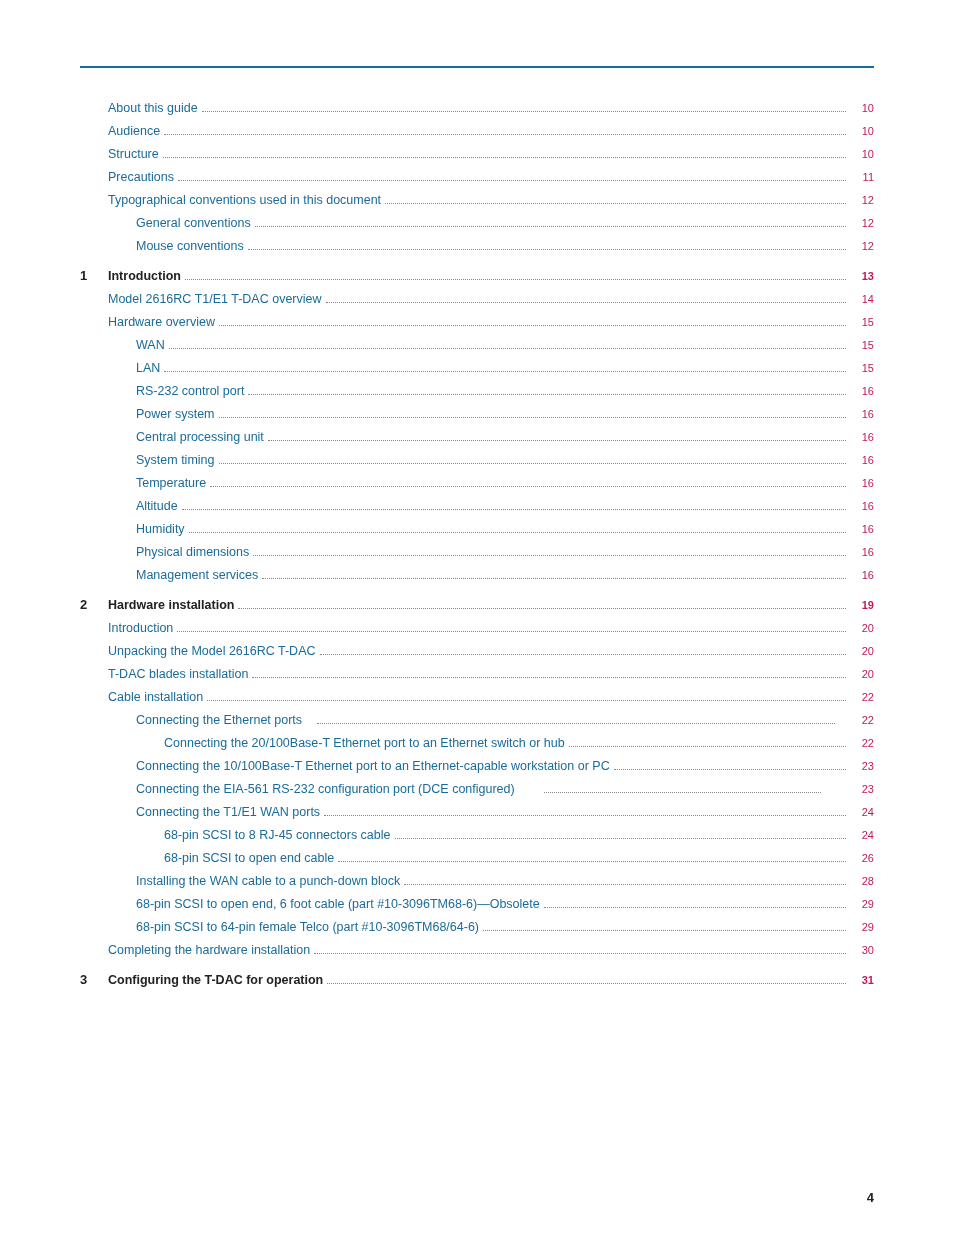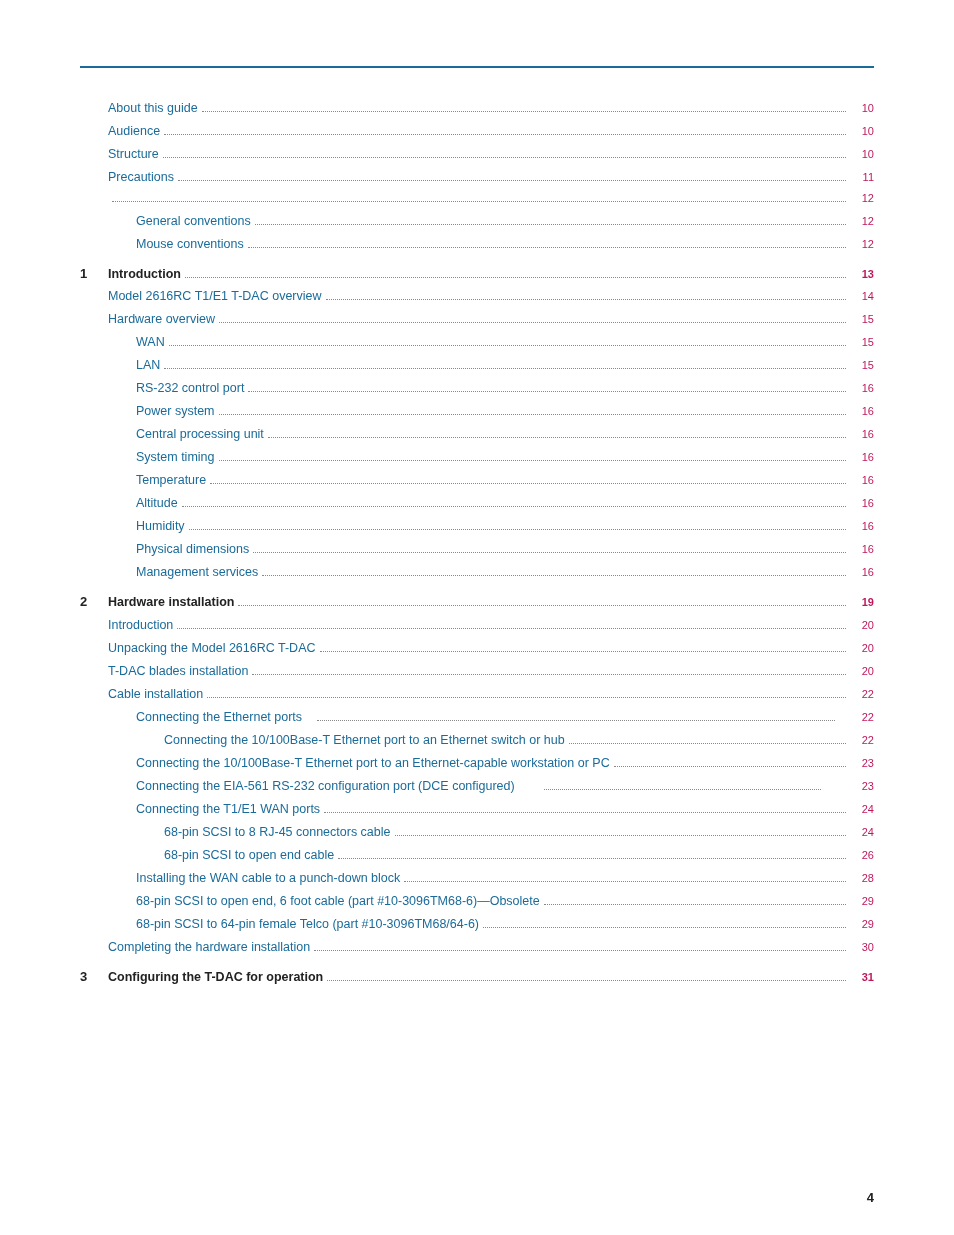--- a/index.html
+++ b/index.html
@@ -125,20 +125,21 @@
       <span class="toc-label">Structure</span>
       <span class="toc-dots"></span>
       <span class="toc-page">10</span>
     </div>
     <div class="toc-entry" style="padding-left: 28px;">
       <span class="toc-label">Precautions</span>
       <span class="toc-dots"></span>
       <span class="toc-page">11</span>
     </div>
     <div class="toc-entry" style="padding-left: 28px;">
+      <span class="toc-label">Typographical conventions used in this document</span>
       <span class="toc-dots"></span>
       <span class="toc-page">12</span>
     </div>
     <div class="toc-entry" style="padding-left: 56px;">
       <span class="toc-label">General conventions</span>
       <span class="toc-dots"></span>
       <span class="toc-page">12</span>
     </div>
     <div class="toc-entry" style="padding-left: 56px;">
       <span class="toc-label">Mouse conventions</span>
@@ -241,21 +242,21 @@
       <span class="toc-label">Cable installation</span>
       <span class="toc-dots"></span>
       <span class="toc-page">22</span>
     </div>
     <div class="toc-entry" style="padding-left: 56px; gap: 11px;">
       <span class="toc-label">Connecting the Ethernet ports</span>
       <span class="toc-dots"></span>
       <span class="toc-page">22</span>
     </div>
     <div class="toc-entry" style="padding-left: 84px;">
-      <span class="toc-label">Connecting the 10/100Base-T Ethernet port to an Ethernet switch or hub</span>
+      <span class="toc-label">Connecting the 20/100Base-T Ethernet port to an Ethernet switch or hub</span>
       <span class="toc-dots"></span>
       <span class="toc-page">22</span>
     </div>
     <div class="toc-entry" style="padding-left: 56px;">
       <span class="toc-label">Connecting the 10/100Base-T Ethernet port to an Ethernet-capable workstation or PC</span>
       <span class="toc-dots"></span>
       <span class="toc-page">23</span>
     </div>
     <div class="toc-entry" style="padding-left: 56px; gap: 25px;">
       <span class="toc-label">Connecting the EIA-561 RS-232 configuration port (DCE configured)</span>

